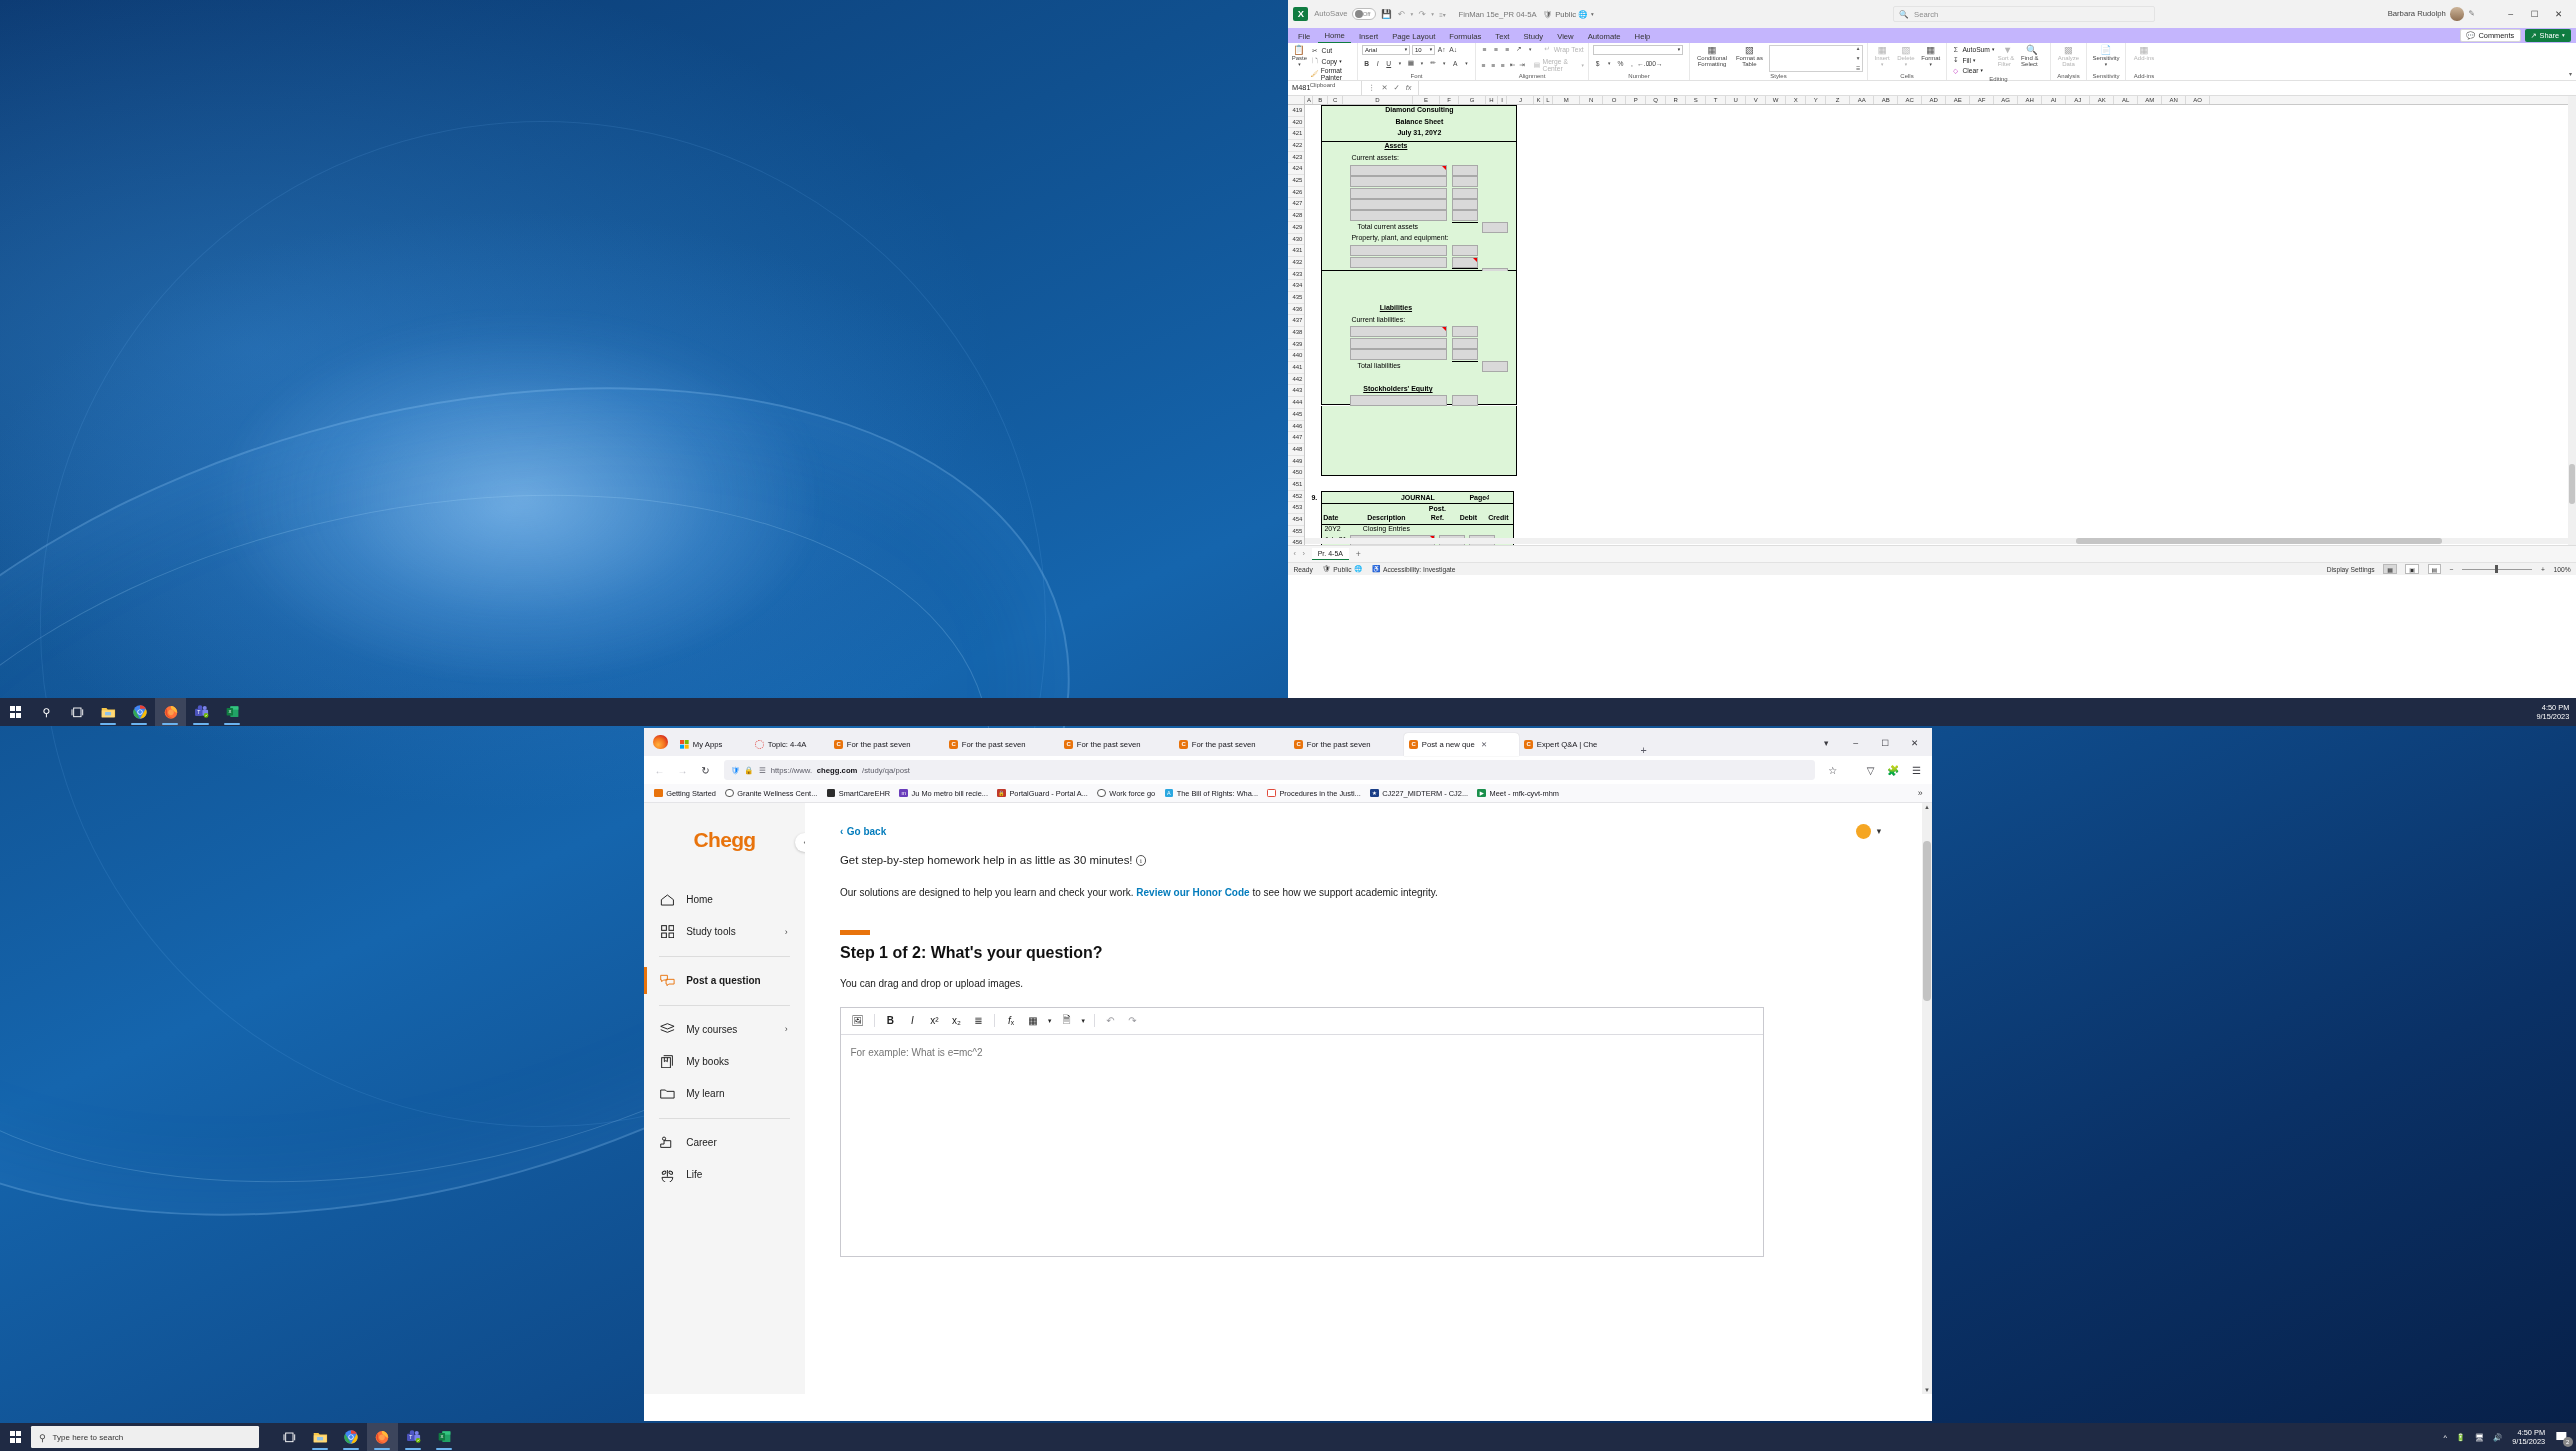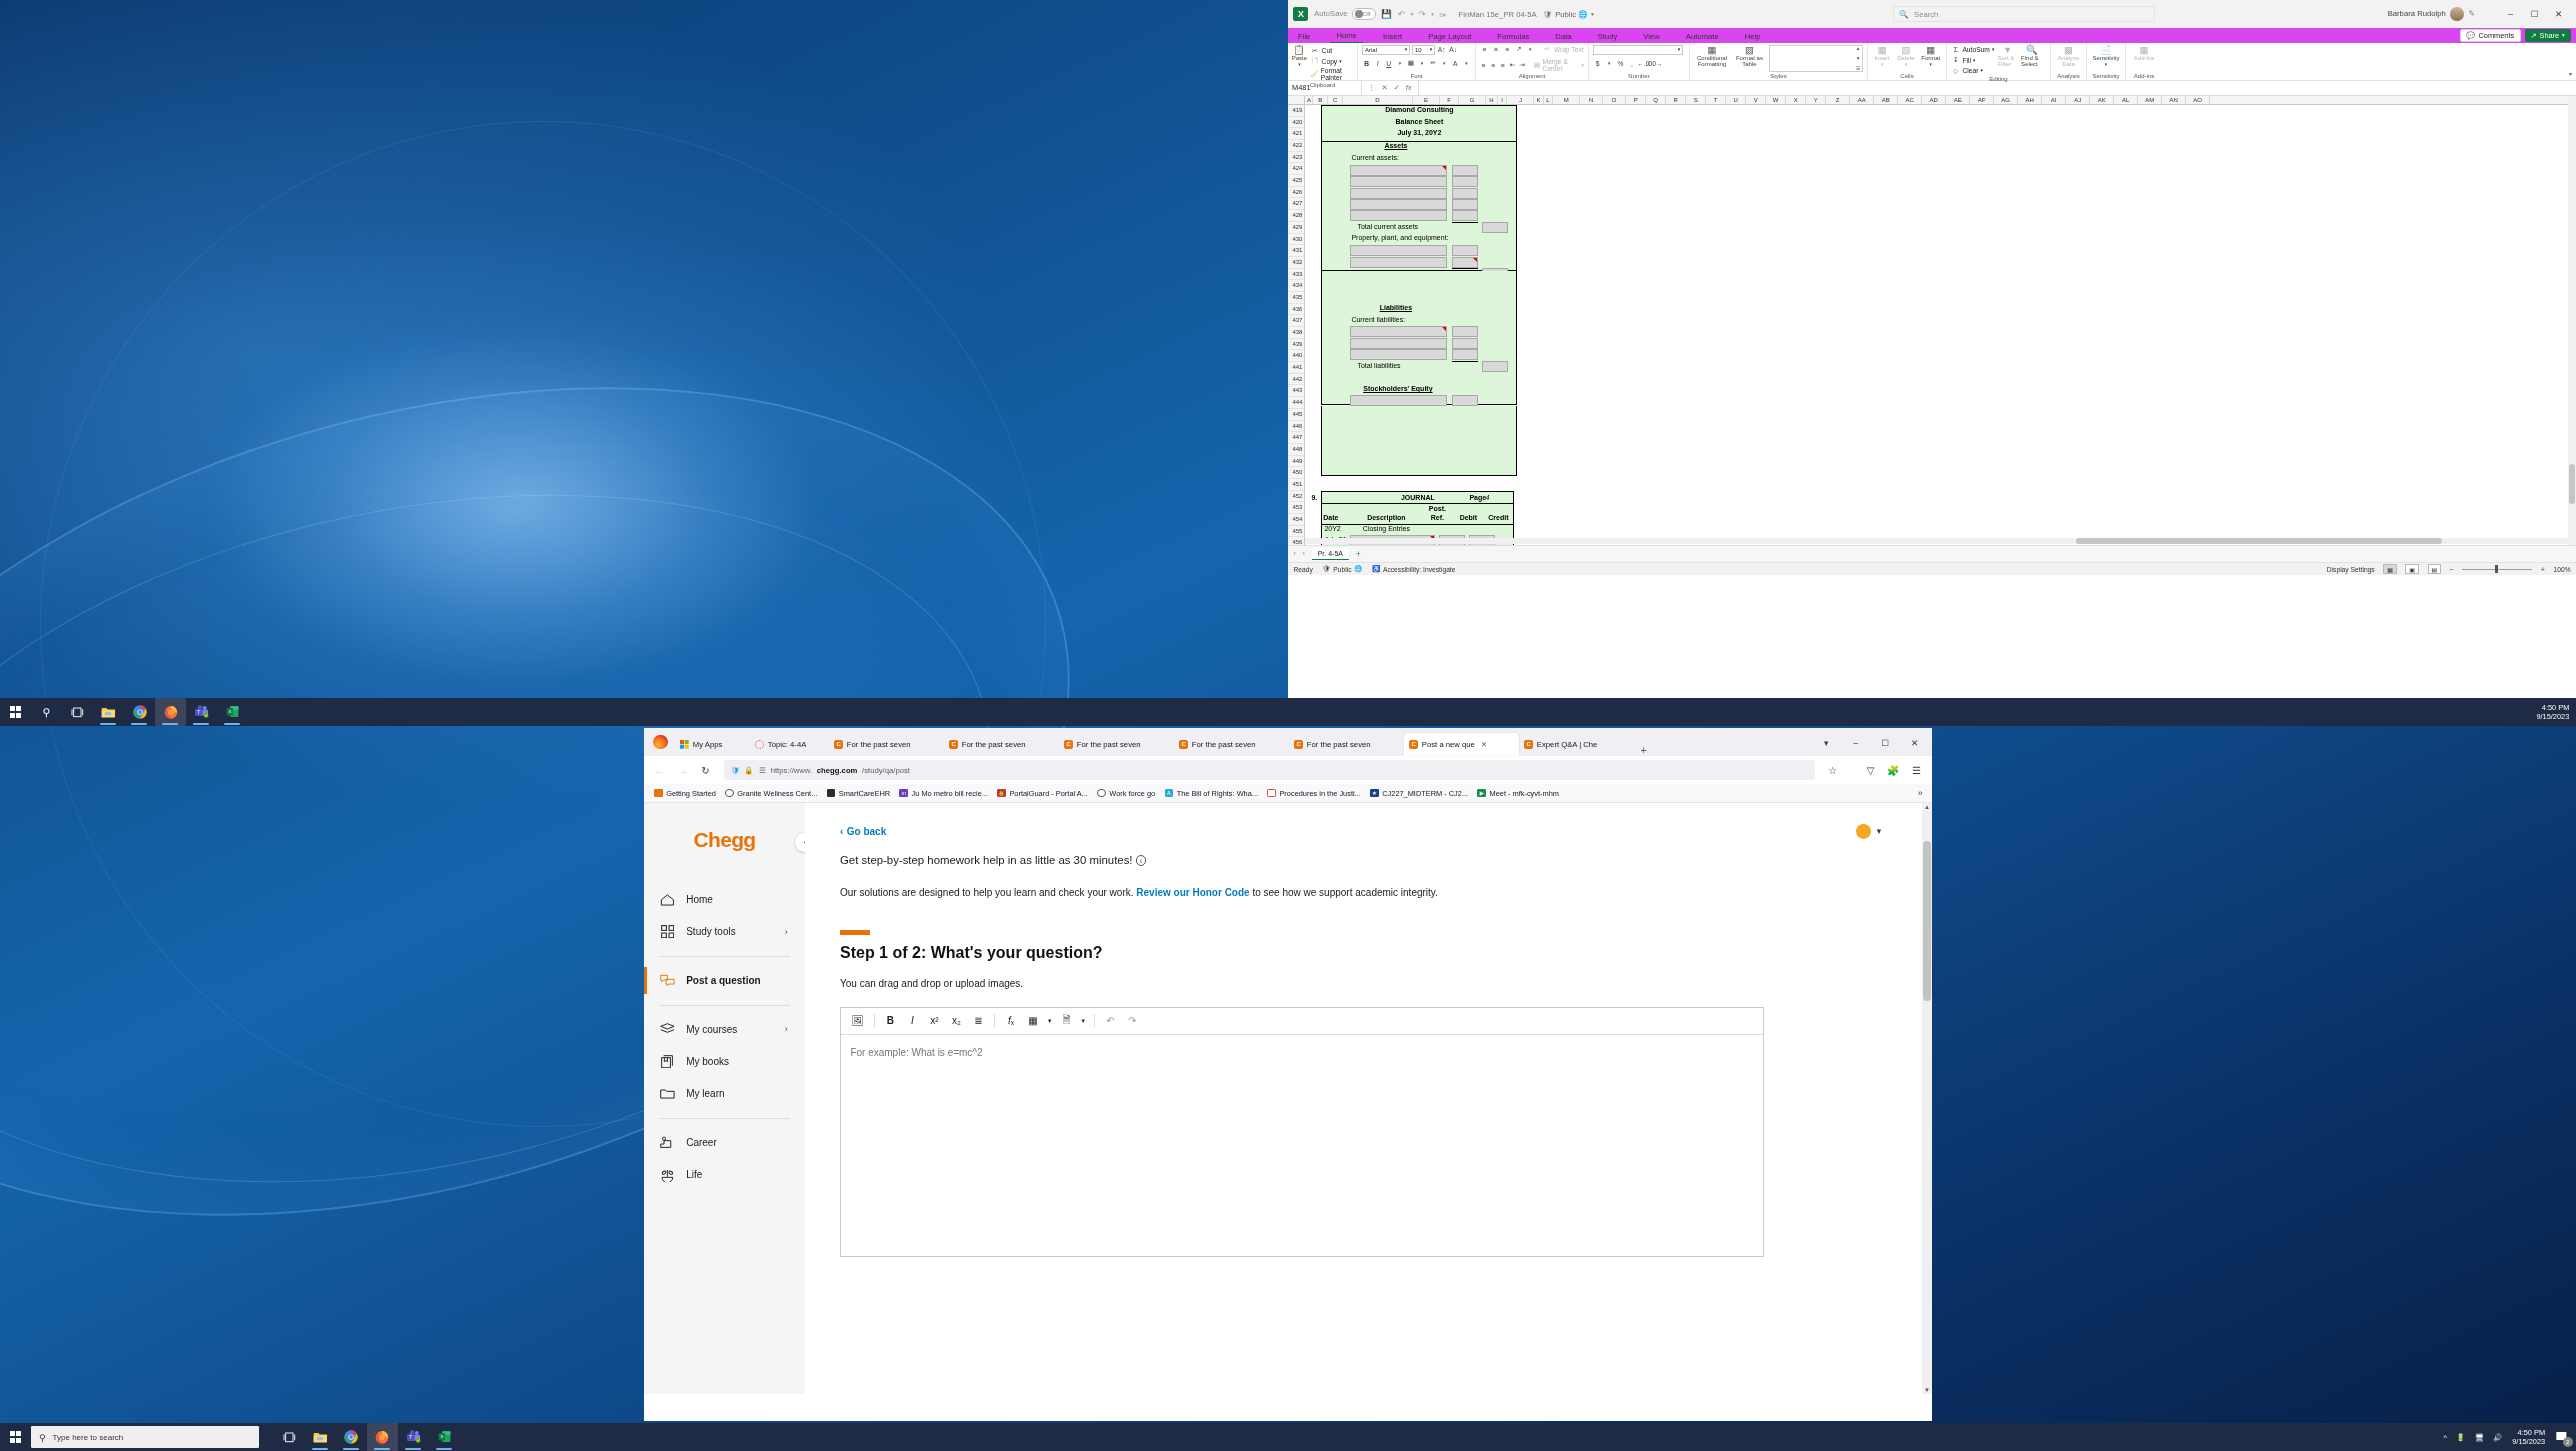--- a/index.html
+++ b/index.html
@@ -48,22 +48,22 @@
   .xl-search { position:absolute; left:47%; width:262px; height:16px;
     background:#f2f2f2; border:0.7px solid #e3e3e3; border-radius:2px;
     display:flex; align-items:center; padding:0 5.4px; gap:4.7px; color:#8d8d8d; font-size:7.7px; }
   .xl-user { position:absolute; right:101px; display:flex; align-items:center;
     gap:4.7px; color:#444; font-size:7.7px; }
   .xl-ava { width:13.4px; height:13.4px; border-radius:50%;
     background:linear-gradient(#cdb59a,#8f6f52); }
   .xl-wc { position:absolute; right:5.4px; display:flex; align-items:center; gap:0; }
   .xl-wc span { width:24px; height:17.4px; display:flex; align-items:center;
     justify-content:center; color:#444; font-size:8.7px; }
-  #xl-tabs { height:14.8px; background:#d946ef; display:flex; align-items:flex-end;
-    padding-left:4px; gap:14px; position:relative; }
+  #xl-tabs { height:14.8px; background:#c4b5fd; display:flex; align-items:flex-end;
+    padding-left:4px; gap:2px; position:relative; }
   #xl-tabs .t { font-size:7.7px; padding:1.3px 6px 2px; color:#333; }
   #xl-tabs .t.active { border-bottom:1.3px solid #107c41; font-weight:normal; }
   .xl-right-btns { position:absolute; right:5.4px; bottom:0.7px; display:flex; gap:4px; }
   .btn-comments { border:0.7px solid #d6d6d6; border-radius:2px; padding:1.3px 5.4px;
     font-size:7.4px; background:#fff; display:flex; gap:2.7px; align-items:center; }
   .btn-share { background:#107c41; color:#fff; border-radius:2px; padding:1.3px 6px;
     font-size:7.4px; display:flex; gap:2.7px; align-items:center; }
   #xl-ribbon { height:38px; background:#fff; border-bottom:0.7px solid #e1e1e1;
     display:flex; align-items:stretch; font-size:6.7px; position:relative; }
   .rgroup { display:flex; flex-direction:column; justify-content:space-between;
@@ -293,21 +293,21 @@
       <span>✕</span>
     </div>
   </div>
 
   <div id="xl-tabs">
     <div class="t">File</div>
     <div class="t active">Home</div>
     <div class="t">Insert</div>
     <div class="t">Page Layout</div>
     <div class="t">Formulas</div>
-    <div class="t">Data</div>
+    <div class="t">Text</div>
     <div class="t">Study</div>
     <div class="t">View</div>
     <div class="t">Automate</div>
     <div class="t">Help</div>
     <div class="xl-right-btns">
       <div class="btn-comments">
         <span>💬</span>
         <span>Comments</span>
       </div>
       <div class="btn-share">

